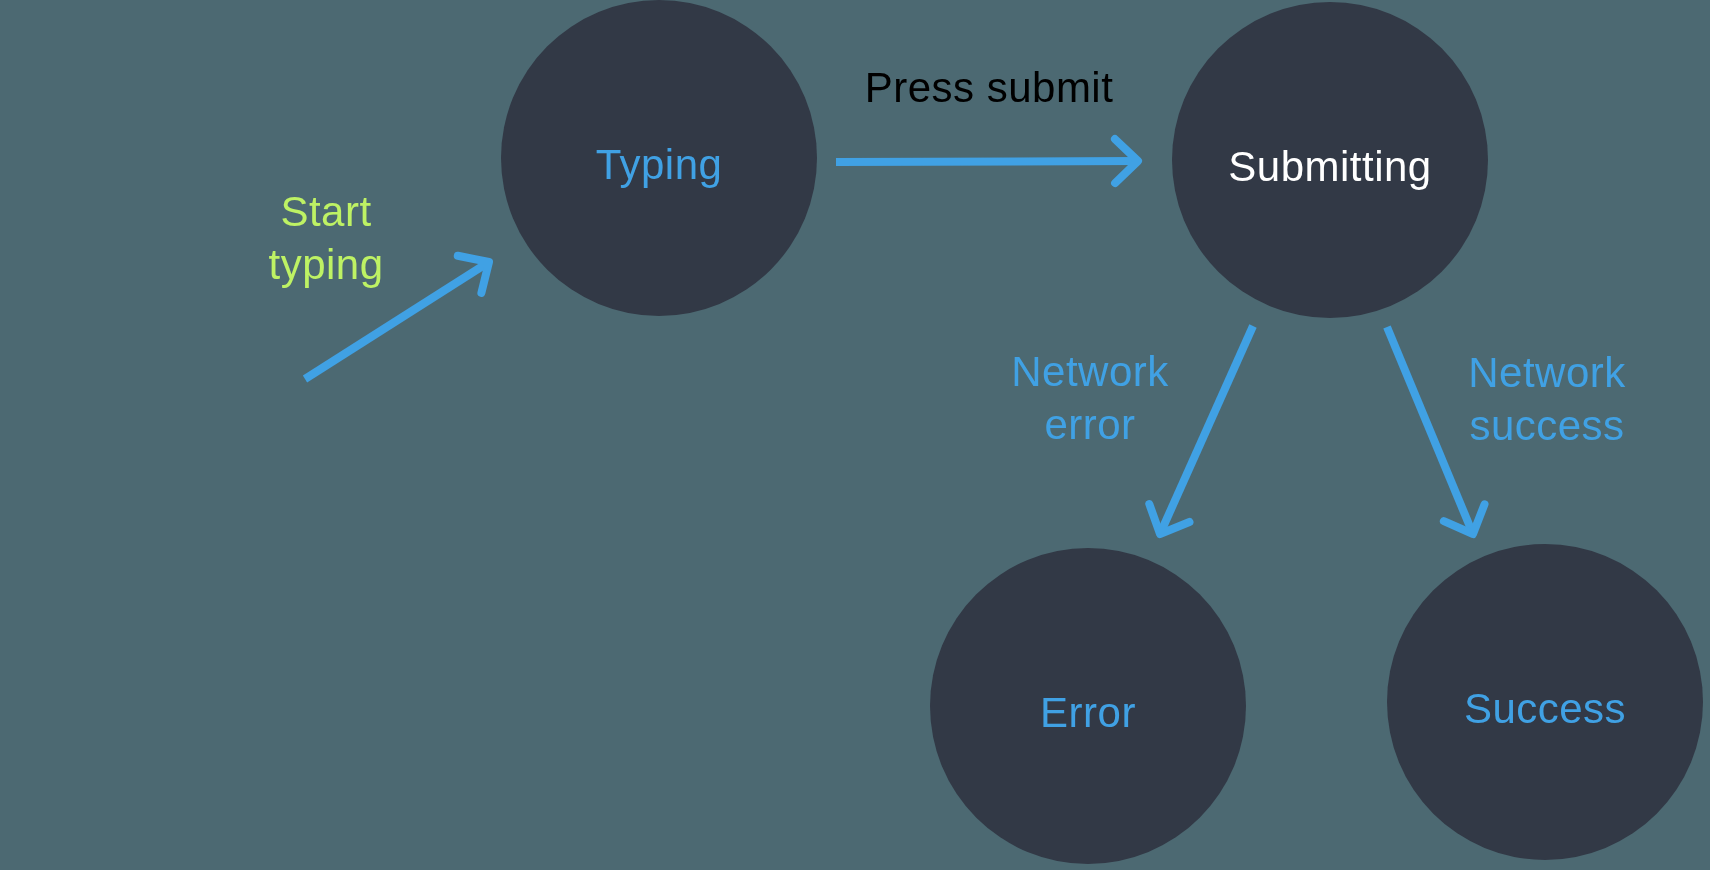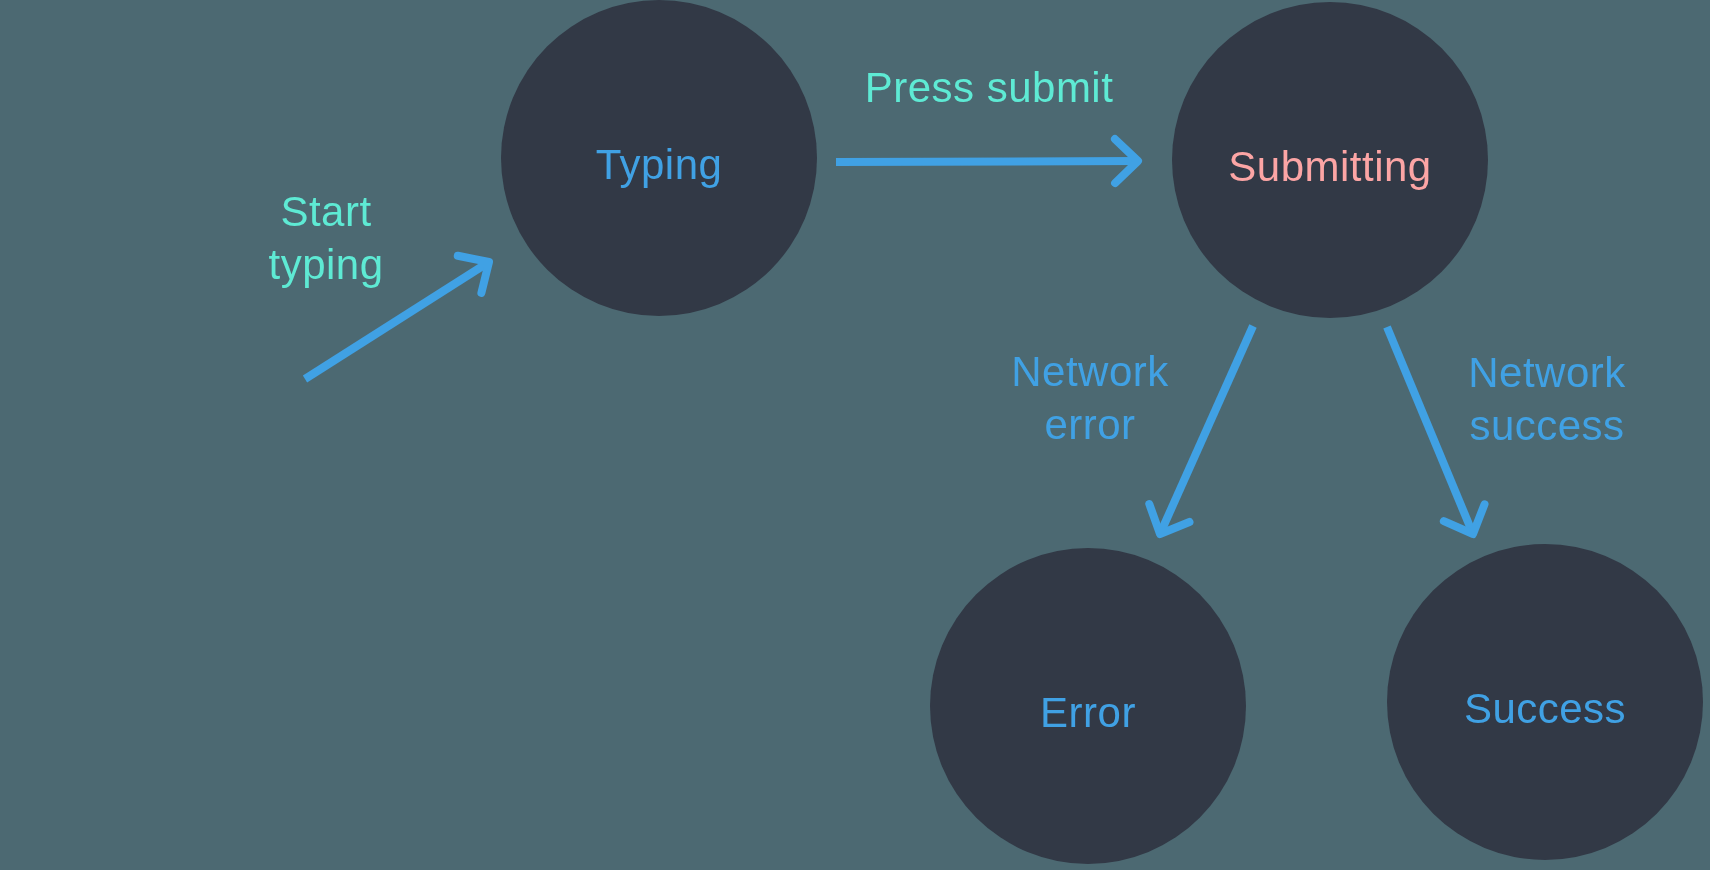--- a/index.html
+++ b/index.html
@@ -51,33 +51,33 @@
       </defs>
       <line x1="305" y1="379" x2="489" y2="262" stroke="#40A1E4" stroke-width="8" stroke-linecap="butt" marker-end="url(#arrowhead)"></line>
       <line x1="836" y1="162" x2="1138" y2="161" stroke="#40A1E4" stroke-width="8" stroke-linecap="butt" marker-end="url(#arrowhead)"></line>
       <line x1="1253" y1="326" x2="1160" y2="534" stroke="#40A1E4" stroke-width="8" stroke-linecap="butt" marker-end="url(#arrowhead)"></line>
       <line x1="1387" y1="327" x2="1473" y2="534" stroke="#40A1E4" stroke-width="8" stroke-linecap="butt" marker-end="url(#arrowhead)"></line>
     </svg>
     <div class="node" style="left: 501px; top: 0px; width: 316px; height: 316px; background: rgb(50, 57, 70);">
       <span class="node-label" style="color: rgb(64, 161, 228);">Typing</span>
     </div>
     <div class="node" style="left: 1172px; top: 2px; width: 316px; height: 316px; background: rgb(50, 57, 70);">
-      <span class="node-label" style="color: #fca5a5; text-align: right;">Submitting</span>
+      <span class="node-label" style="color: #ffffff; text-align: right;">Submitting</span>
     </div>
     <div class="node" style="left: 930px; top: 548px; width: 316px; height: 316px; background: rgb(50, 57, 70);">
       <span class="node-label" style="color: rgb(64, 161, 228);">Error</span>
     </div>
     <div class="node" style="left: 1387px; top: 544px; width: 316px; height: 316px; background: rgb(50, 57, 70);">
       <span class="node-label" style="color: rgb(64, 161, 228);">Success</span>
     </div>
-    <div class="edge-label" style="left: 326px; top: 238px; color: #5eead4;">
+    <div class="edge-label" style="left: 326px; top: 238px; color: #bef264;">
       <div>Start</div>
       <div>typing</div>
     </div>
-    <div class="edge-label" style="left: 989px; top: 87px; color: #5eead4;">
+    <div class="edge-label" style="left: 989px; top: 87px; color: #000000;">
       <div>Press submit</div>
     </div>
     <div class="edge-label" style="left: 1090px; top: 398px; color: rgb(64, 161, 228);">
       <div>Network</div>
       <div>error</div>
     </div>
     <div class="edge-label" style="left: 1547px; top: 399px; color: rgb(64, 161, 228);">
       <div>Network</div>
       <div>success</div>
     </div>

